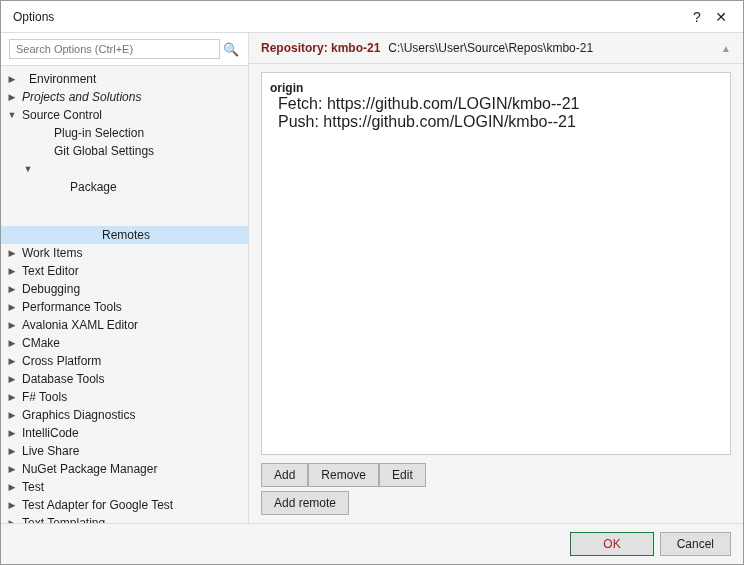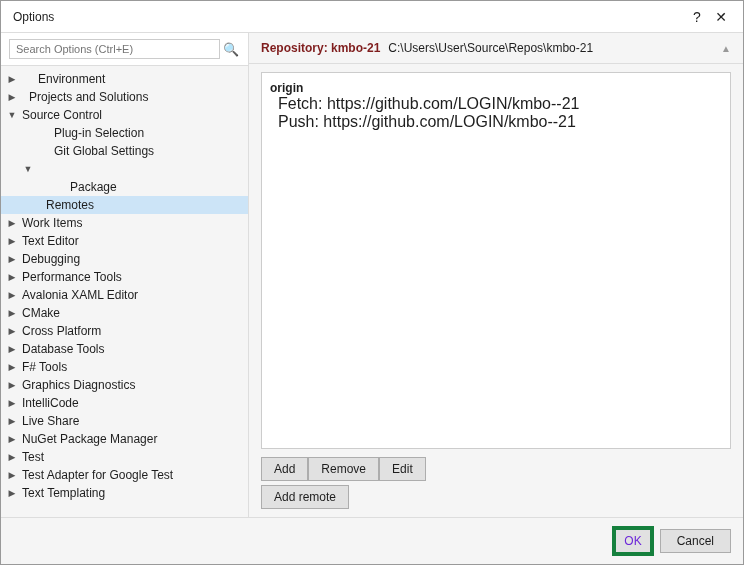--- a/index.html
+++ b/index.html
@@ -169,23 +169,23 @@
       display: flex;
       justify-content: flex-end;
       align-items: center;
       padding: 8px 12px;
       gap: 6px;
       border-top: 1px solid #ddd;
       background: #f5f5f5;
     }
     .btn-primary {
       background: #e1e1e1;
-      border: 4px solid #15803d;
-      color: #6d28d9;
-      padding: 4px 8px;
+      border: 1px solid #15803d;
+      color: #b91c1c;
+      padding: 4px 32px;
       font-size: 12px;
       cursor: pointer;
     }
     
     .tree::-webkit-scrollbar { width: 8px; }
     .tree::-webkit-scrollbar-track { background: #f5f5f5; }
     .tree::-webkit-scrollbar-thumb { background: #c1c1c1; }
     .remote-list::-webkit-scrollbar { width: 8px; }
     .remote-list::-webkit-scrollbar-track { background: #fff; }
     .remote-list::-webkit-scrollbar-thumb { background: #c1c1c1; }
@@ -206,46 +206,46 @@
   <div class="content">
 
     <div class="left-panel">
       <div class="search-box">
         <input class="search-input" type="text" placeholder="Search Options (Ctrl+E)" style="">
         <span class="search-icon">🔍</span>
       </div>
       <div class="tree" id="tree-container">
       <div class="tree-item" style="padding-left: 4px;">
             <span style="display:inline-flex;width:14px;height:14px;align-items:center;justify-content:center;font-size:9px;color:#555;flex-shrink:0;">▶</span>
-            <span style="margin-left:19px;">Environment</span>
-          </div>
-          <div class="tree-item" style="padding-left: 4px;">
-            <span style="display:inline-flex;width:14px;height:14px;align-items:center;justify-content:center;font-size:9px;color:#555;flex-shrink:0;">▶</span>
-            <span style="margin-left:10px;">Projects and Solutions</span>
+            <span style="margin-left:10px;">Environment</span>
+          </div>
+          <div class="tree-item" style="padding-left: 4px;">
+            <span style="display:inline-flex;width:14px;height:14px;align-items:center;justify-content:center;font-size:9px;color:#555;flex-shrink:0;">▶</span>
+            <span style="margin-left:3px;font-style:italic;">Projects and Solutions</span>
           </div>
           <div class="tree-item" style="padding-left: 4px;">
             <span style="display:inline-flex;width:14px;height:14px;align-items:center;justify-content:center;font-size:9px;color:#555;flex-shrink:0;">▼</span>
             <span style="margin-left:3px;">Source Control</span>
           </div>
           <div class="tree-item" style="padding-left: 36px;">
             <span style="display:inline-flex;width:14px;height:14px;flex-shrink:0;"></span>
             <span style="margin-left:3px;">Plug-in Selection</span>
           </div>
           <div class="tree-item" style="padding-left: 36px;">
             <span style="display:inline-flex;width:14px;height:14px;flex-shrink:0;"></span>
             <span style="margin-left:3px;">Git Global Settings</span>
           </div>
           <div class="tree-item" style="padding-left: 20px;">
             <span style="display:inline-flex;width:14px;height:14px;align-items:center;justify-content:center;font-size:9px;color:#555;flex-shrink:0;">▼</span>
           </div>
           <div class="tree-item" style="padding-left: 52px;">
             <span style="display:inline-flex;width:14px;height:14px;flex-shrink:0;"></span>
             <span style="margin-left:3px;">Package</span>
           </div>
-          <div class="tree-item selected" style="padding-left: 28px;">
+          <div class="tree-item selected" style="padding-left: 84px; margin-top: 30px;">
             <span style="display:inline-flex;width:14px;height:14px;flex-shrink:0;"></span>
             <span style="margin-left:3px;">Remotes</span>
           </div>
           <div class="tree-item" style="padding-left: 4px;">
             <span style="display:inline-flex;width:14px;height:14px;align-items:center;justify-content:center;font-size:9px;color:#555;flex-shrink:0;">▶</span>
             <span style="margin-left:3px;">Work Items</span>
           </div>
           <div class="tree-item" style="padding-left: 4px;">
             <span style="display:inline-flex;width:14px;height:14px;align-items:center;justify-content:center;font-size:9px;color:#555;flex-shrink:0;">▶</span>
             <span style="margin-left:3px;">Text Editor</span>

